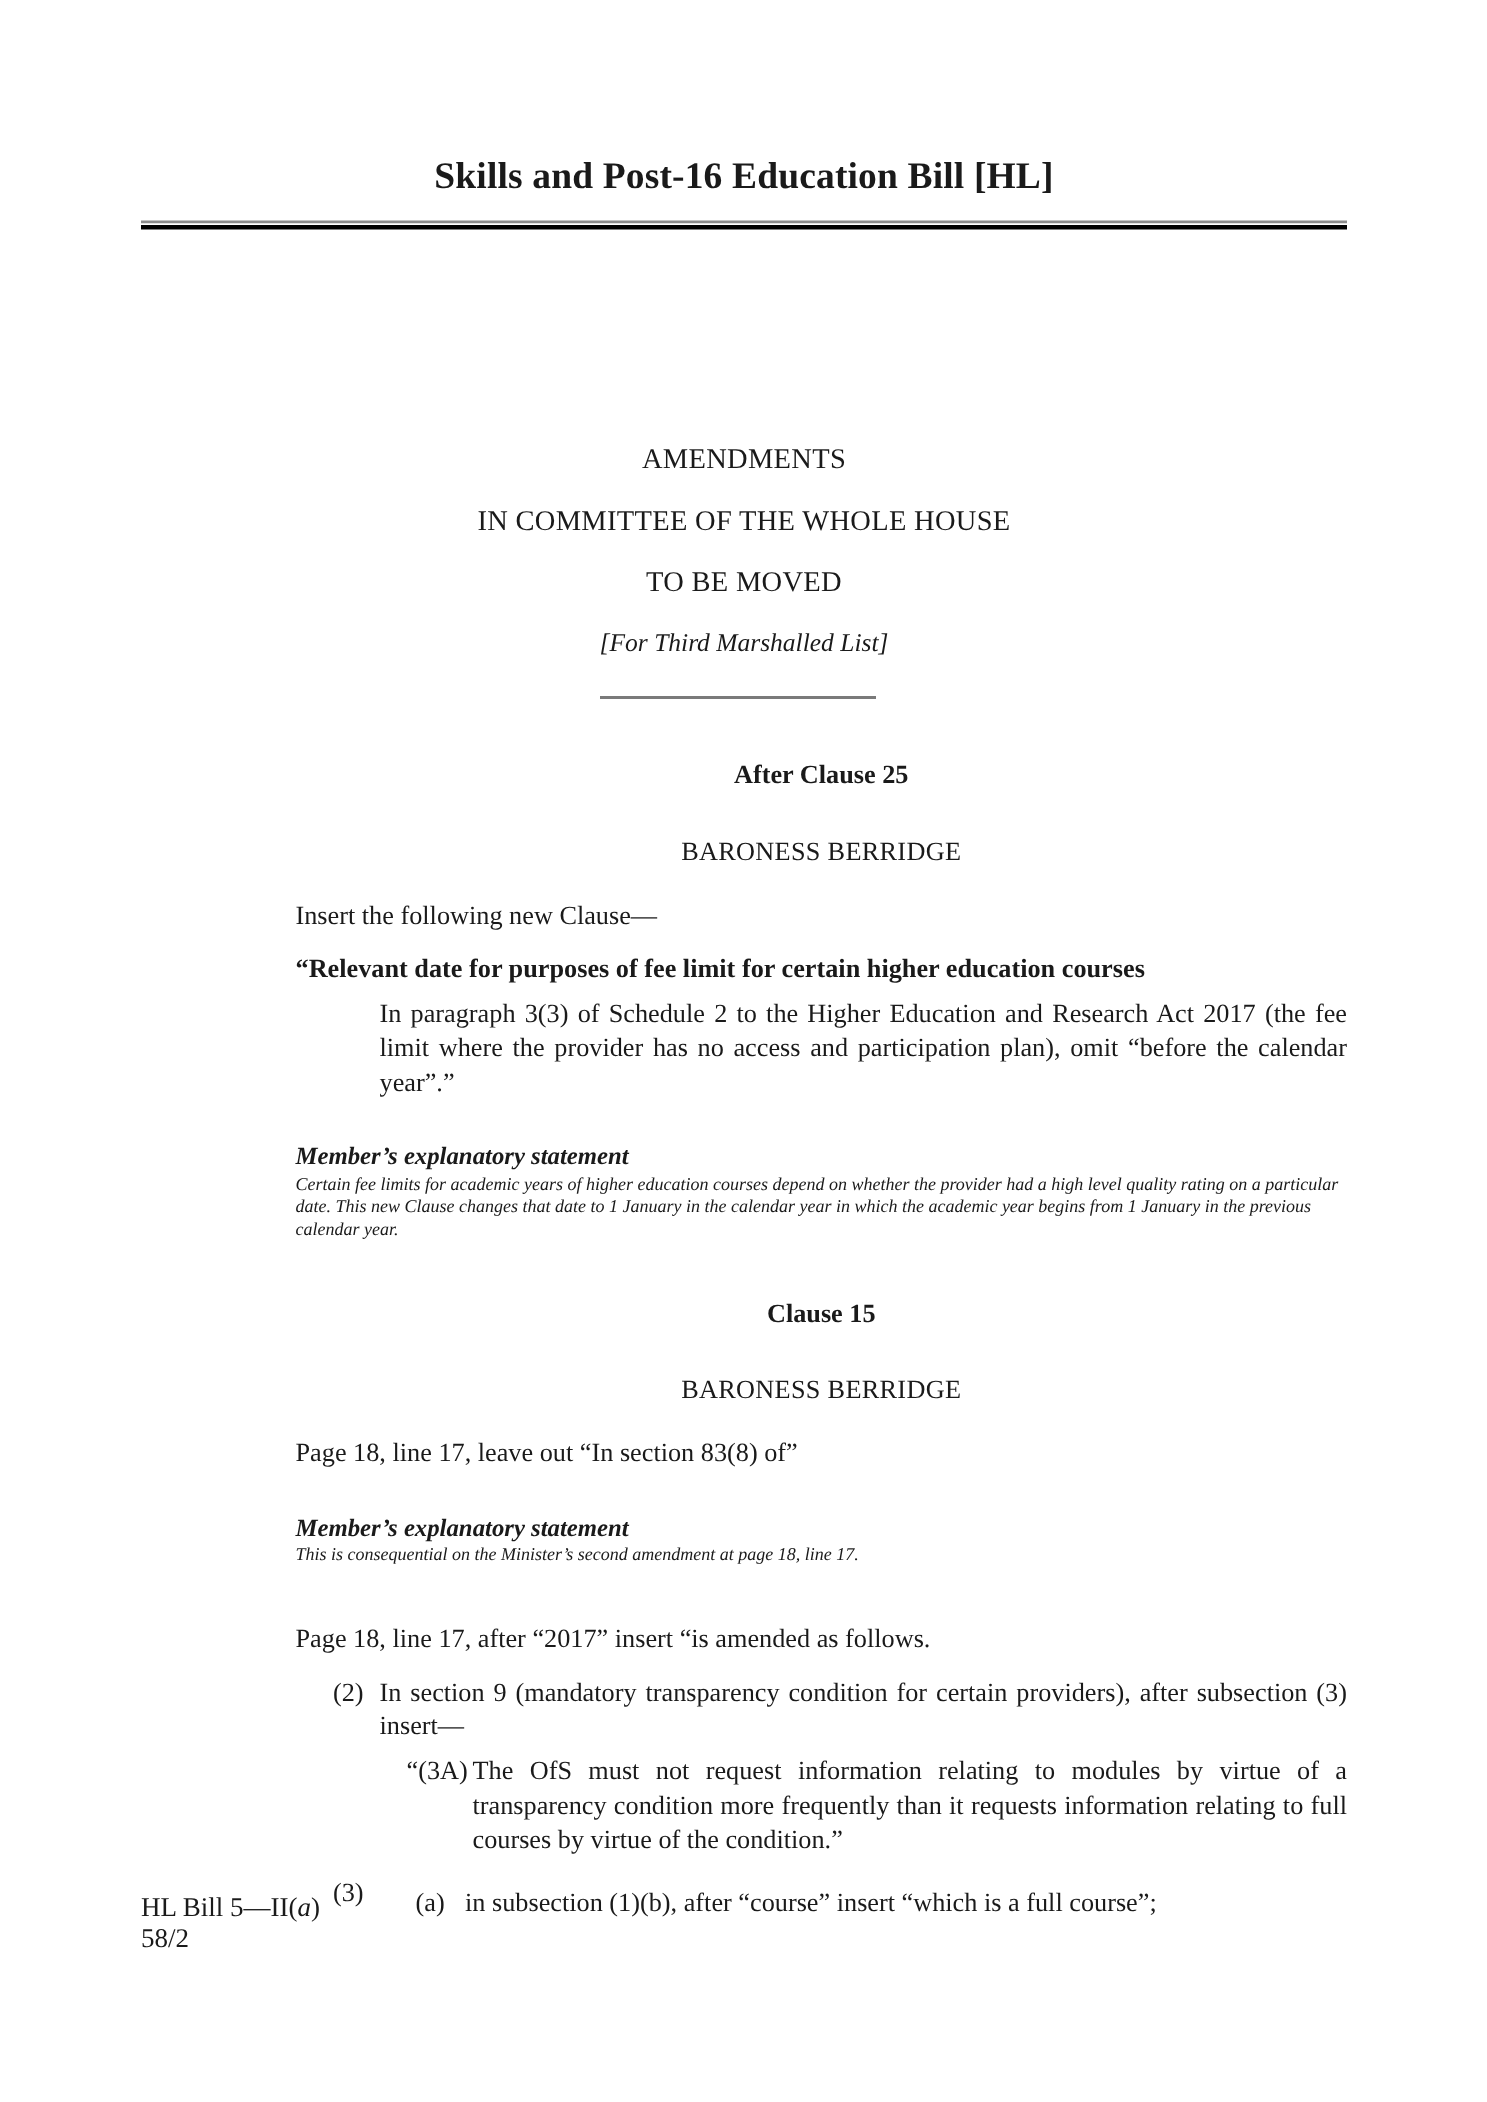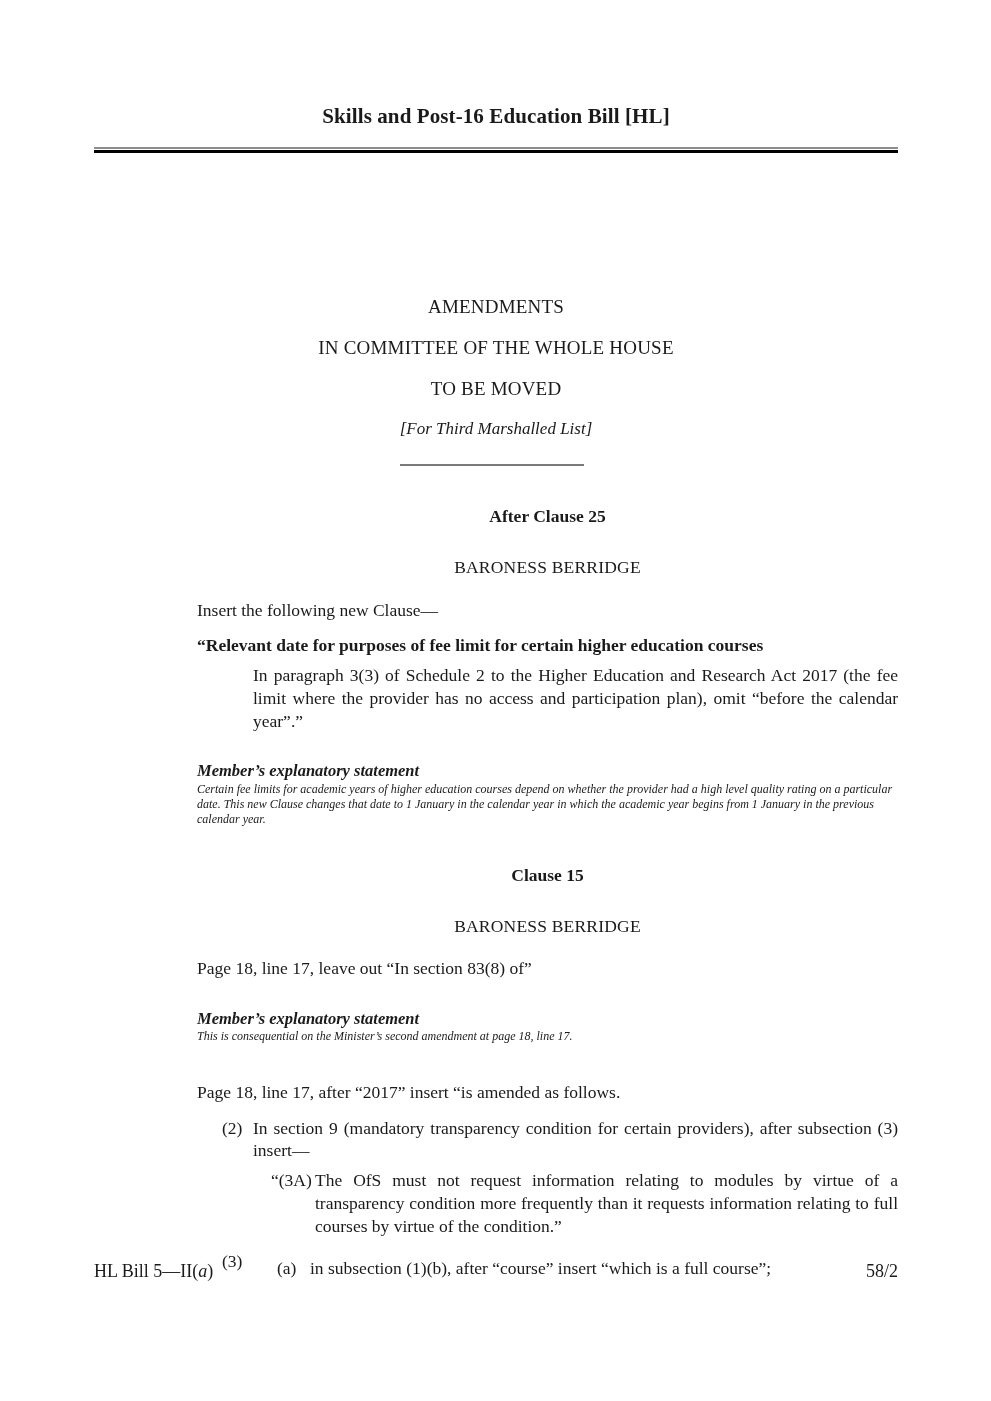--- a/index.html
+++ b/index.html
@@ -20,21 +20,21 @@
     overflow: hidden;
   }
 
   
   .doc-title {
     position: absolute;
     left: 94px;
     top: 104px;
     width: 804px;
     text-align: center;
-    font-size: 21px;
+    font-size: 25px;
     font-weight: bold;
     letter-spacing: 0.1px;
   }
   .rule-double {
     position: absolute;
     left: 94px;
     top: 147px;
     width: 804px;
     height: 6px;
   }
@@ -175,20 +175,21 @@
   
   .footer {
     position: absolute;
     left: 94px;
     top: 1261px;
     width: 804px;
     font-size: 18px;
     display: flex;
     justify-content: space-between;
     align-items: baseline;
+    flex-direction: column;
   }
   .footer .ital { font-style: italic; }
 </style>
 </head>
 <body>
 
 <div id="page">
 
   <div class="doc-title">Skills and Post-16 Education Bill [HL]</div>
 

